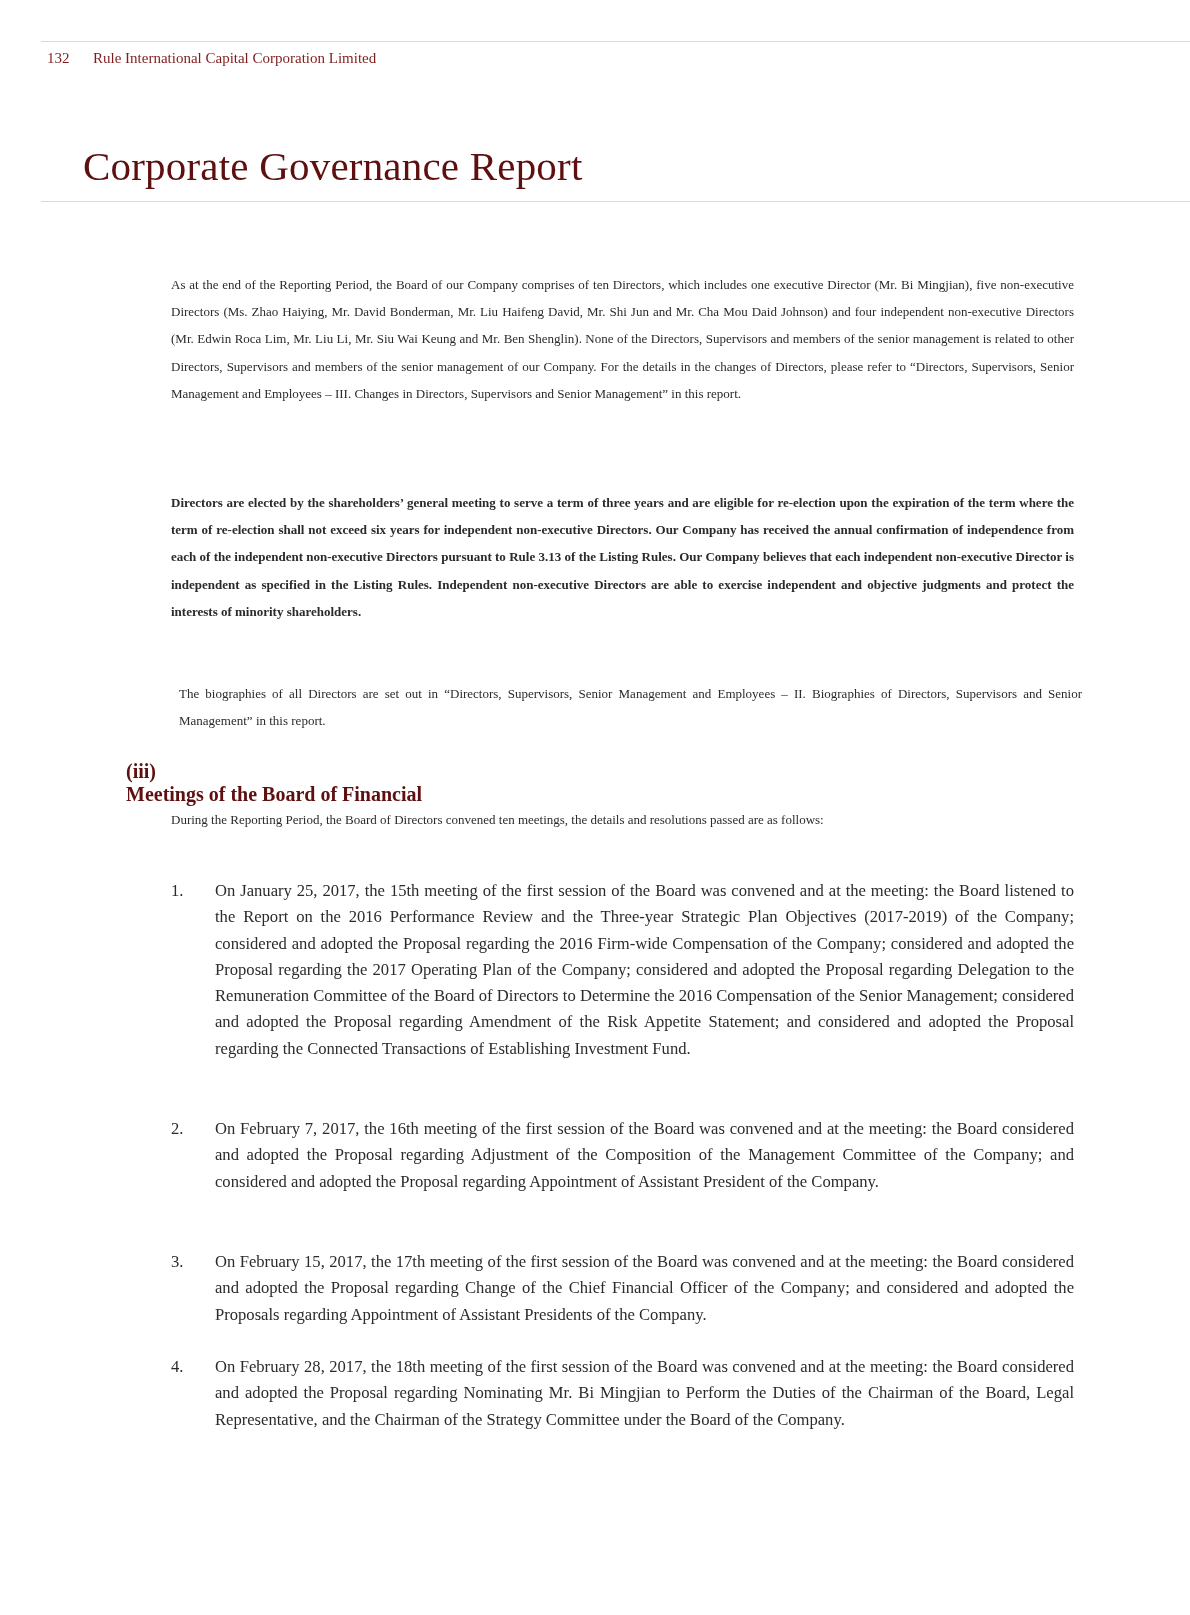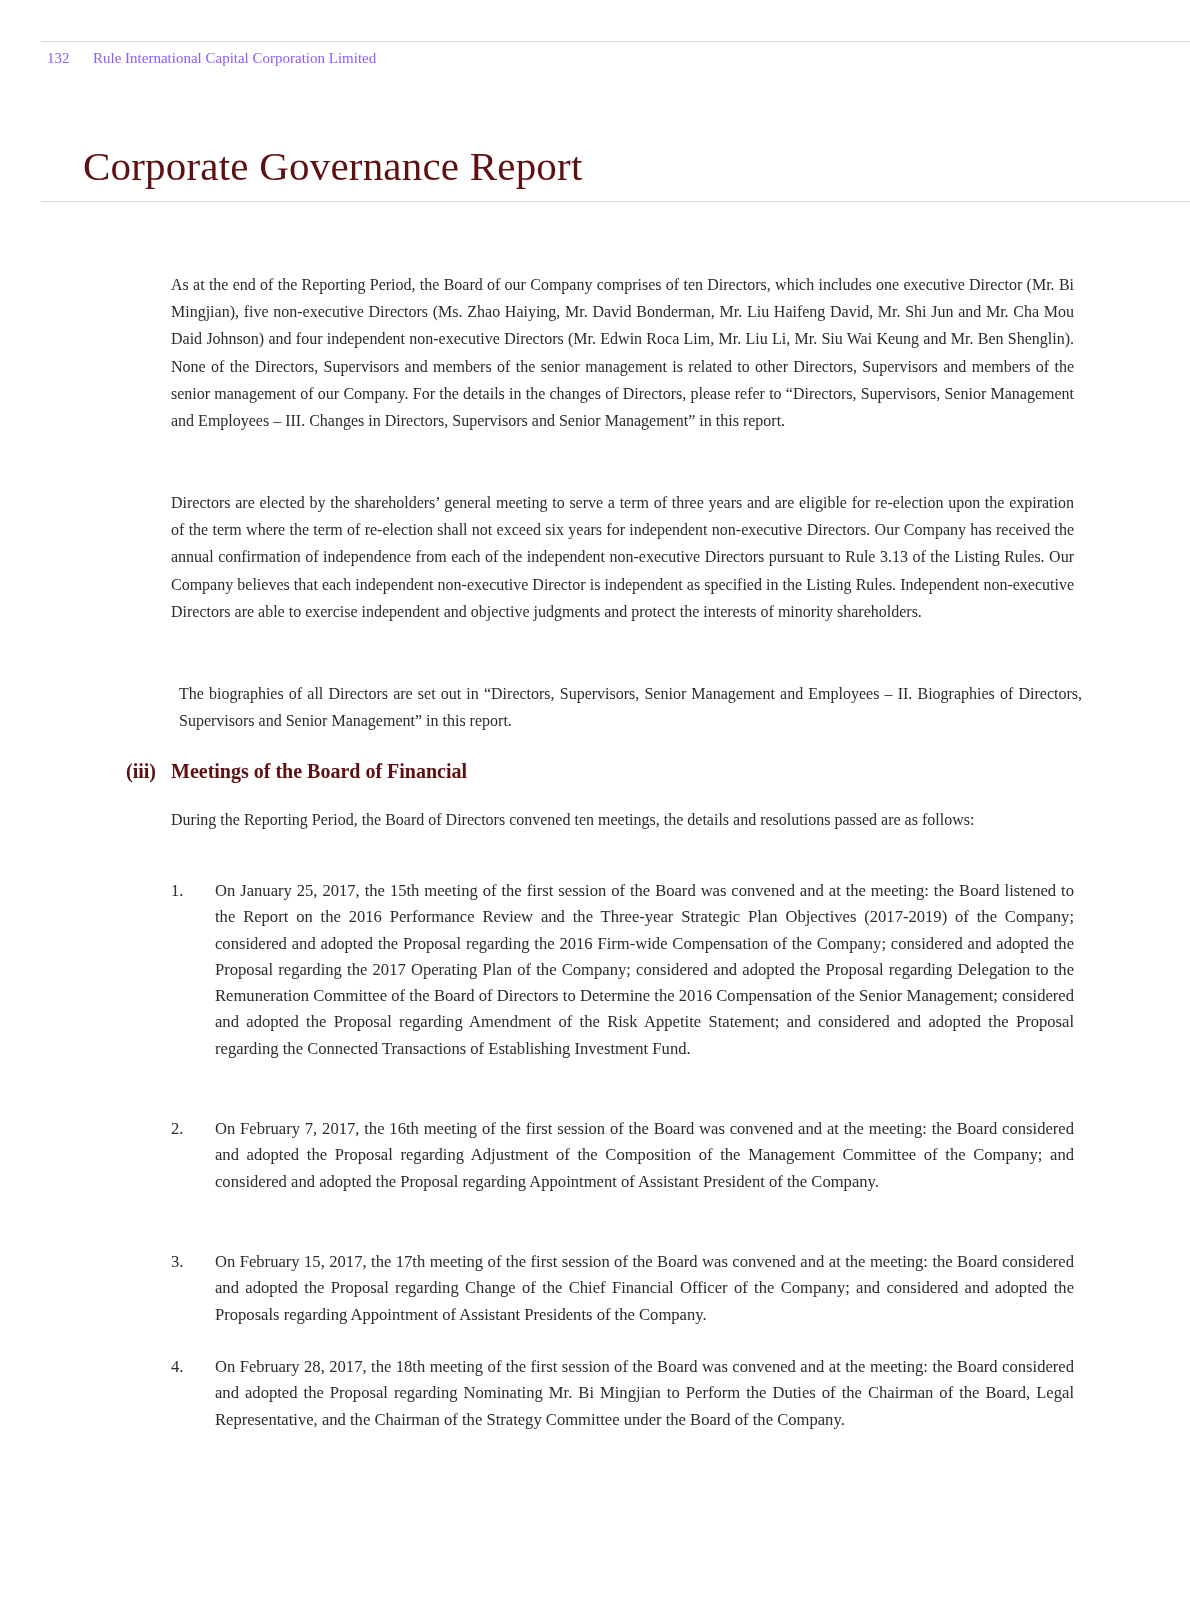--- a/index.html
+++ b/index.html
@@ -5,38 +5,38 @@
   html, body { margin: 0; padding: 0; background: #ffffff; }
   body {
     width: 1190px; height: 1615px; position: relative; overflow: hidden;
     font-family: "Liberation Serif", "DejaVu Serif", serif;
     color: #2b2b2b;
   }
   .rule { position: absolute; left: 41px; right: 0; height: 1px; background: #d9d9d9; }
   .rule.top { top: 41px; }
   .rule.title { top: 201px; }
   .running-head {
-    position: absolute; top: 50px; left: 47px; font-size: 15px; color: #8b5cf6;
+    position: absolute; top: 50px; left: 47px; font-size: 15px; color: #7f1d1d;
     display: flex; gap: 0;
   }
   .running-head .page-no { width: 46px; }
   .page-title {
     position: absolute; top: 142px; left: 83px; margin: 0;
     font-size: 41px; font-weight: normal; color: #5e0f0f; letter-spacing: 0.2px; text-align: center;
   }
   .body-text {
     position: absolute; left: 171px; width: 903px;
-    font-size: 16px; line-height: 27.2px; text-align: justify; margin: 0;
+    font-size: 13px; line-height: 27.2px; text-align: justify; margin: 0;
   }
   .p1 { top: 271px; }
-  .p2 { top: 489px; }
+  .p2 { top: 489px; font-weight: bold; }
   .p3 { top: 680px; margin-left: 8px; }
   .section-heading {
     position: absolute; top: 760px; left: 126px; margin: 0;
-    font-size: 20px; font-weight: bold; color: #5e0f0f; display: flex;
+    font-size: 20px; font-weight: bold; color: #5e0f0f; display: flex; flex-direction: column;
   }
   .section-heading .num { width: 45px; }
   .p4 { top: 799px; margin-top: 7px; }
   .list { position: absolute; left: 171px; width: 903px; margin: 0; padding: 0; list-style: none; }
   .list-item { display: flex; font-size: 16.6px; line-height: 26.3px; }
   .list-item .n { width: 44px; flex: none; }
   .list-item .t { flex: 1; text-align: justify; }
   .i1 { top: 878px; }
   .i2 { top: 1116px; }
   .i3 { top: 1249px; }

